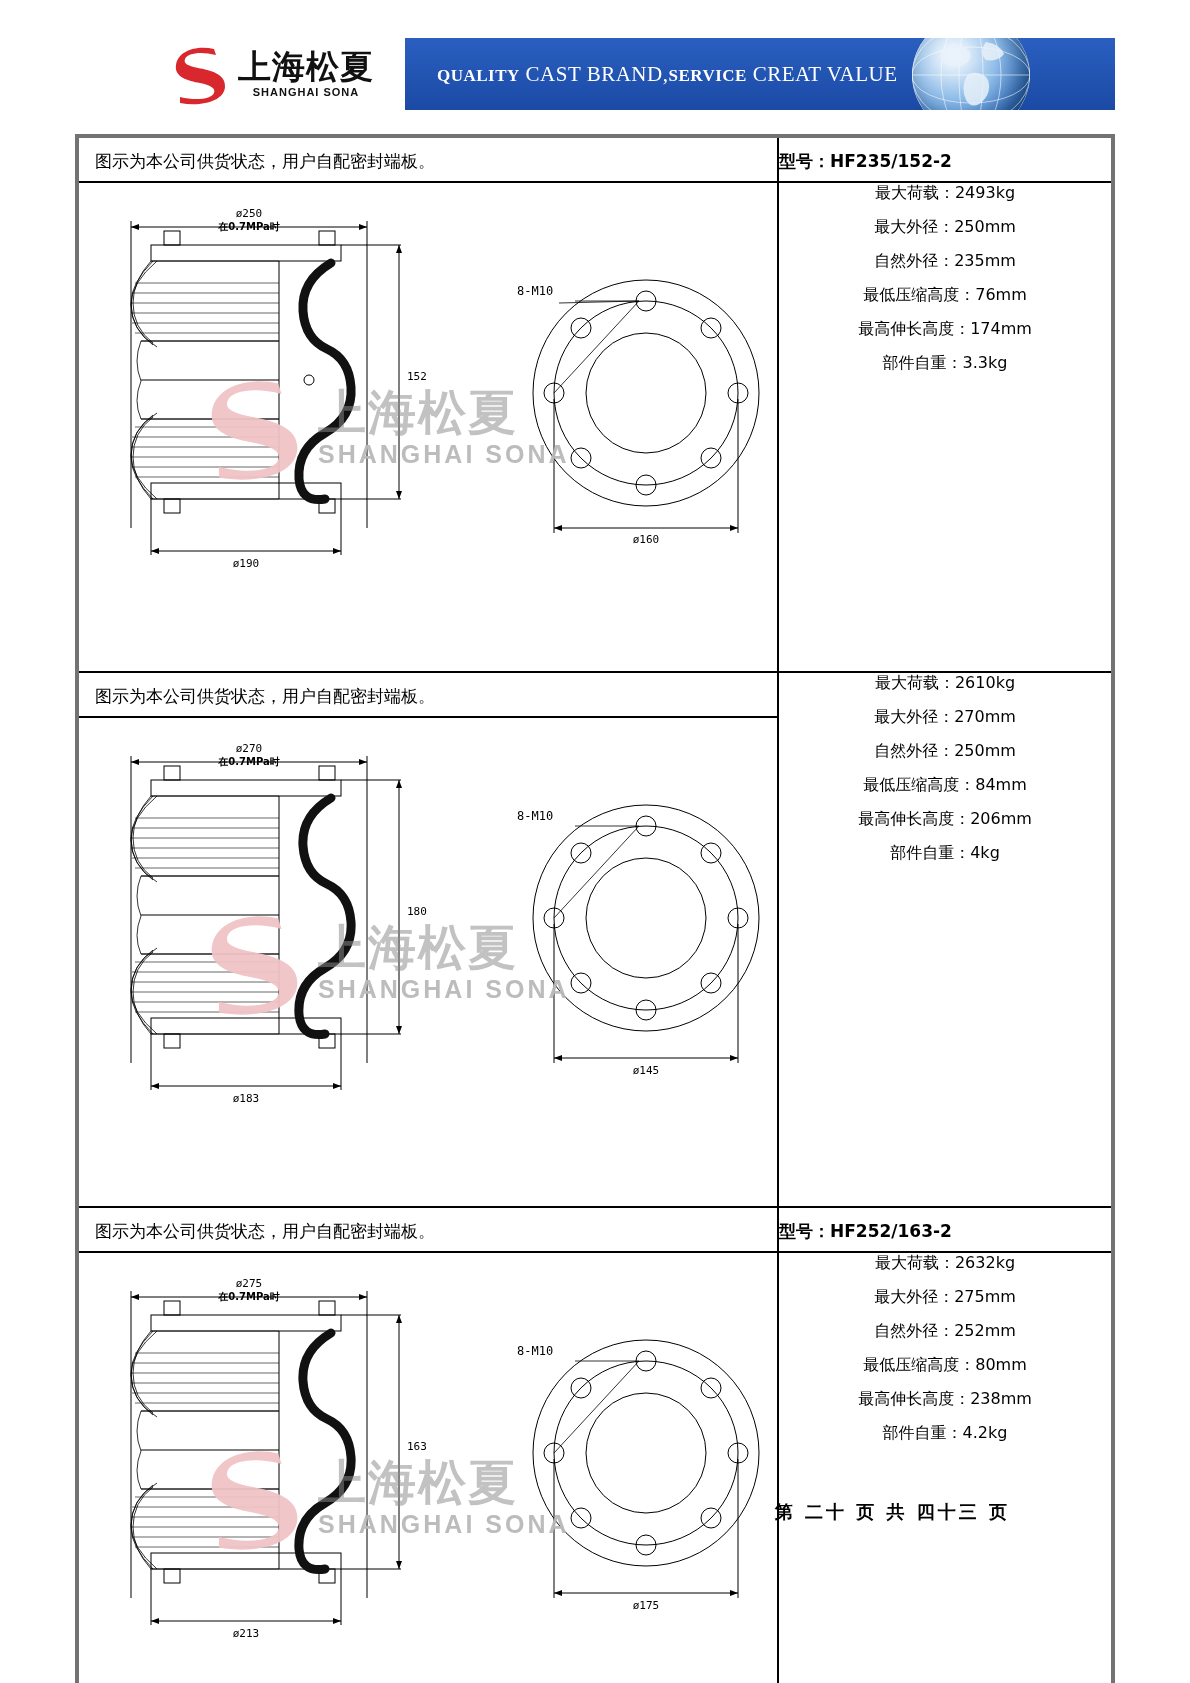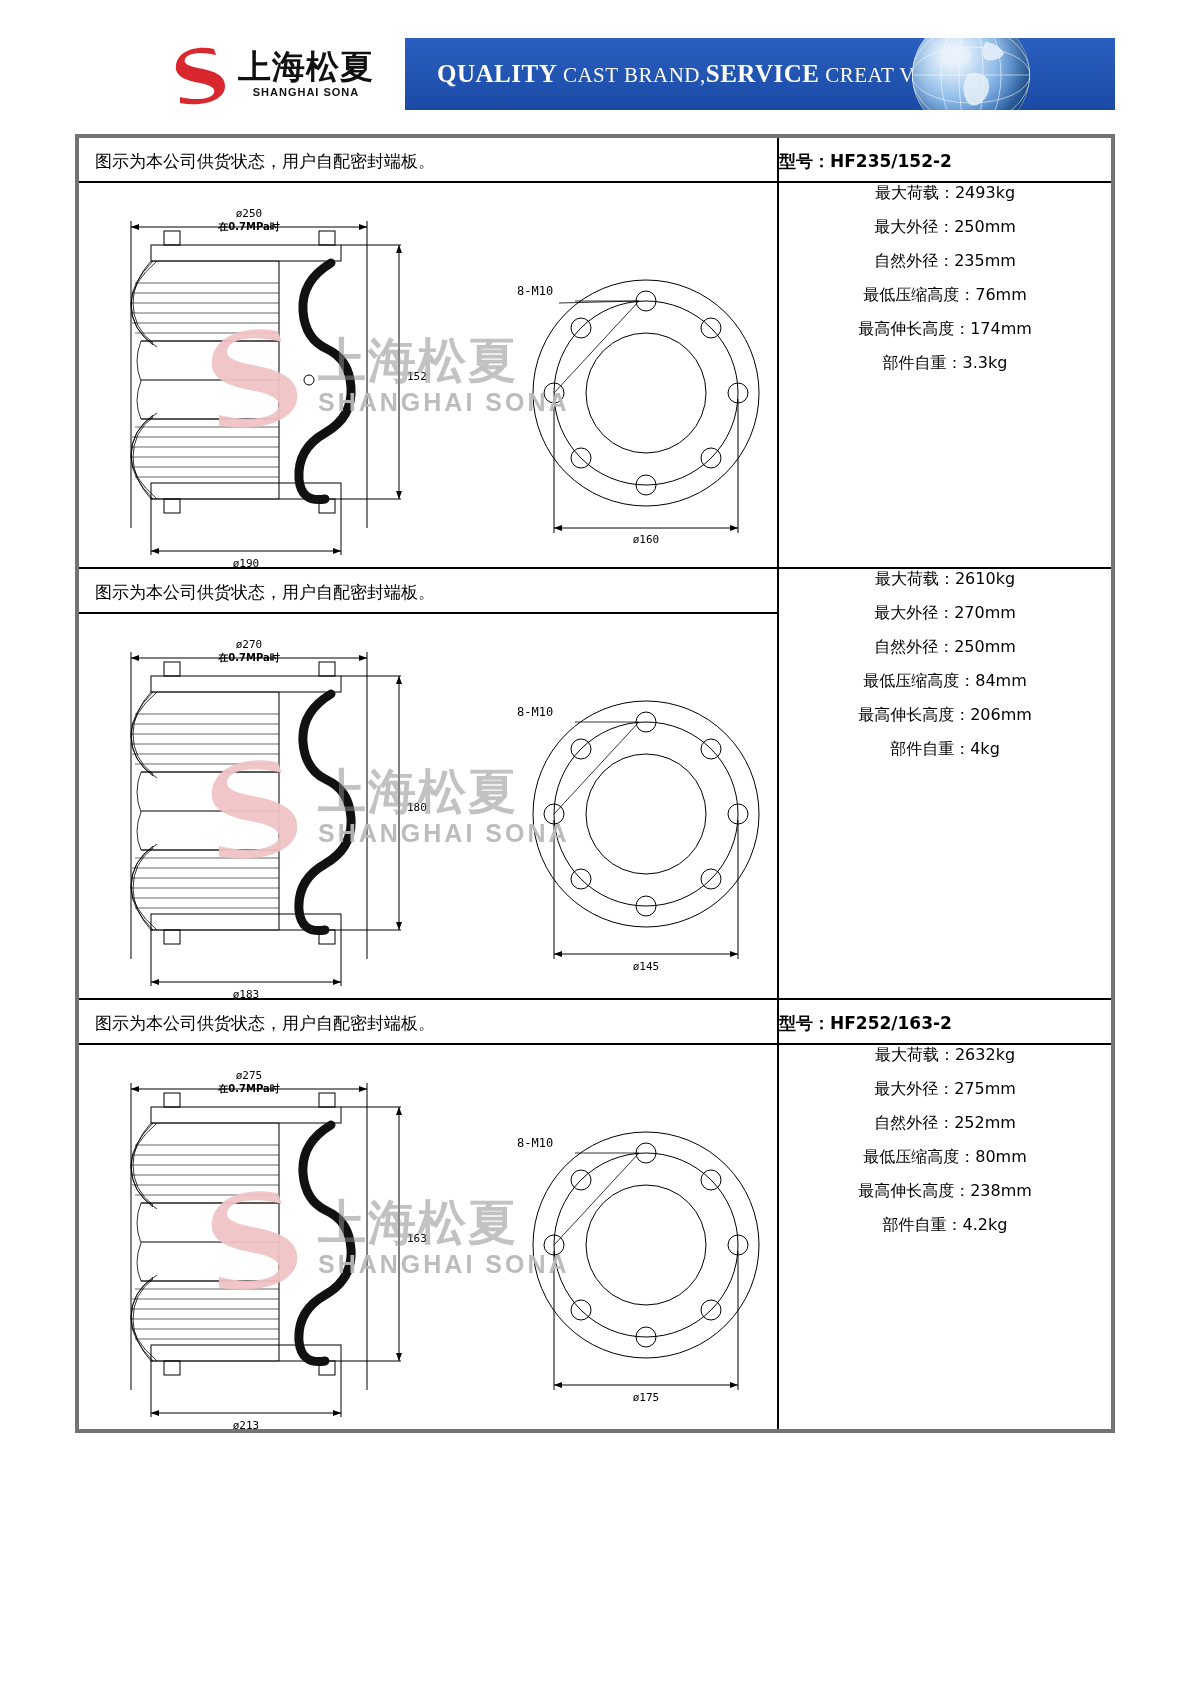--- a/index.html
+++ b/index.html
@@ -52,21 +52,21 @@
     position:relative;
     overflow:hidden;
   }
   .banner-text{
     color:#fff;
     font-family:"Liberation Serif", serif;
     font-size:21px;letter-spacing:.5px;
     padding-left:32px;
     white-space:nowrap;
   }
-  .banner-text .big{font-size:25px;font-weight:bold;}
+  .banner-text .big{font-size:17px;font-weight:bold;}
   .globe{
     position:absolute;right:85px;top:-22px;
     width:118px;height:118px;border-radius:50%;
     background:radial-gradient(circle at 35% 33%, #ffffff 0%, #cfe3f6 18%, #8fbce8 40%, #2f6fc0 72%, #14407e 100%);
     box-shadow:inset -8px -8px 22px rgba(0,0,0,.35);
     overflow:hidden;
   }
   .globe svg{position:absolute;left:0;top:0}
   
   .tbl{
@@ -88,21 +88,21 @@
     position:relative;
   }
   .note{
     font-family:"DejaVu Sans", sans-serif;
     font-size:17px;
     padding:12px 0 8px 16px;
     border-bottom:2px solid #000;
   }
   .drawing{
     position:relative;
-    height:384px;
+    height:488px;
   }
   .cell-right{
     width:336px;
     box-sizing:border-box;
     display:flex;flex-direction:column;
   }
   .model{
     border-bottom:2px solid #000;
     font-family:"DejaVu Sans", sans-serif;
     font-size:17px;font-weight:bold;
@@ -546,14 +546,17 @@
           <div><span>自然外径：</span><span>252mm</span></div>
           <div><span>最低压缩高度：</span><span>80mm</span></div>
           <div><span>最高伸长高度：</span><span>238mm</span></div>
           <div><span>部件自重：</span><span>4.2kg</span></div>
         </div>
       </div>
     </div>
 
   </div>
 
+  <div class="footer">
+    <span>第 二十 页 共 四十三 页</span>
+  </div>
 
 </div>
 
 </body></html>

